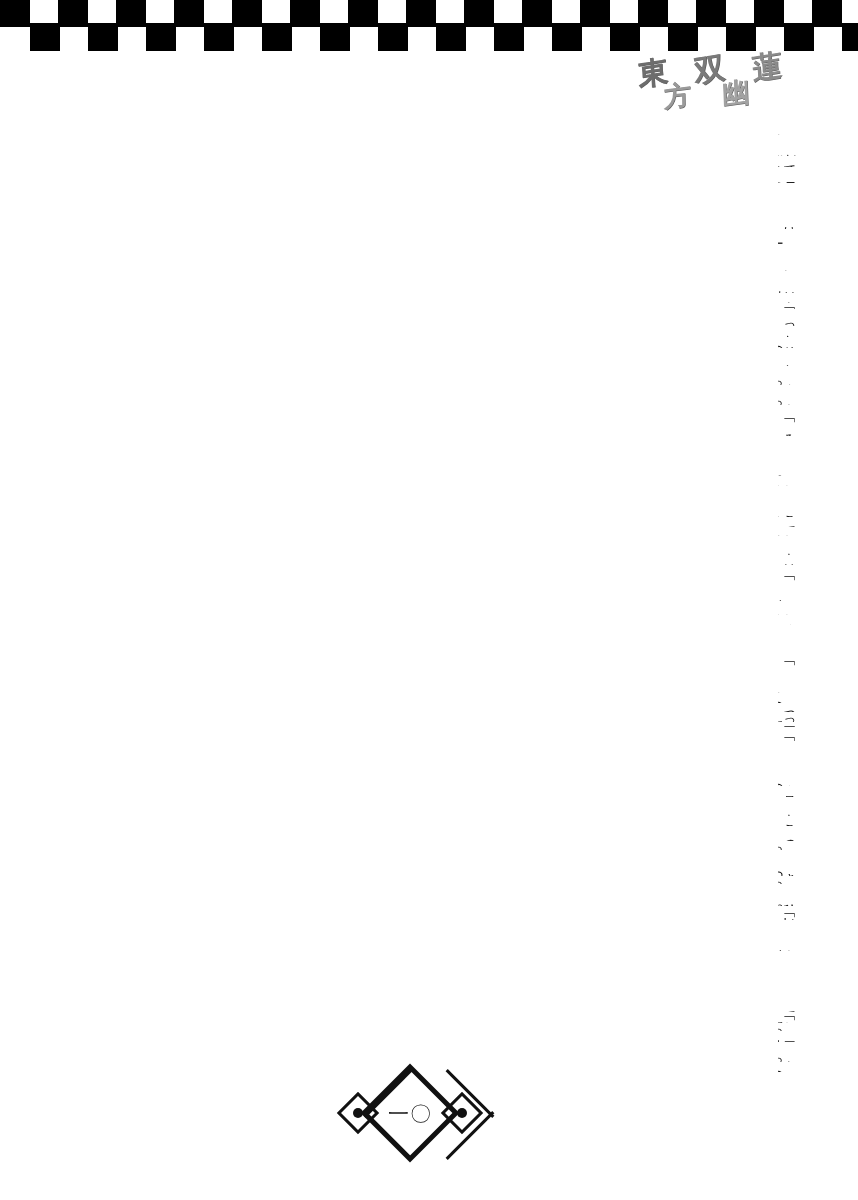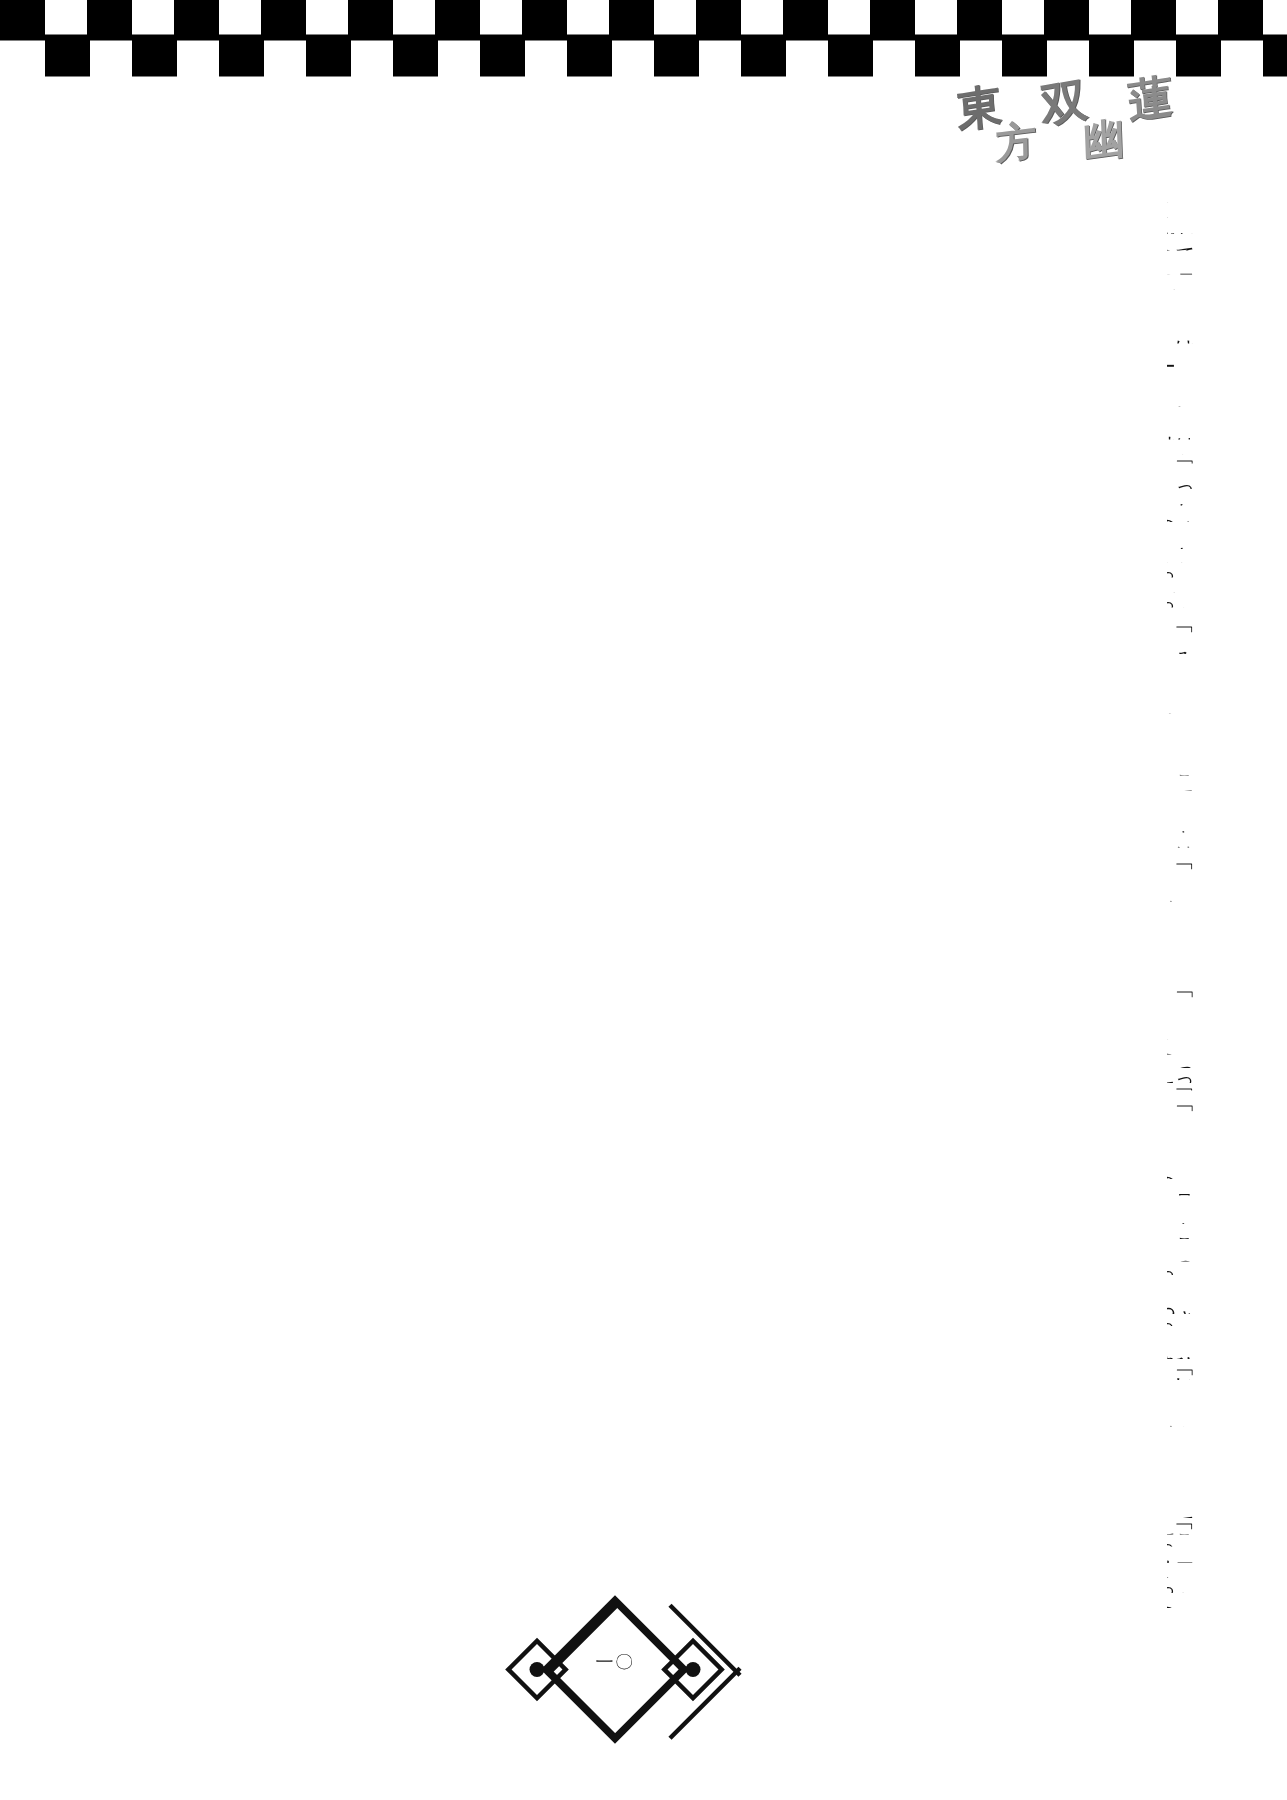--- a/index.html
+++ b/index.html
@@ -132,21 +132,21 @@
     top: 42px;
   }
   .orn-dot.left  { left: 24px; }
   .orn-dot.right { left: 128px; }
   #page-number {
     position: absolute;
     left: 0;
     top: 34px;
     width: 162px;
     text-align: center;
-    font-size: 12px;
+    font-size: 21px;
     font-family: Liberation Sans, sans-serif;
     color: #111;
     letter-spacing: 1px;
   }
 </style>
 </head>
 <body>
 
 <div id="top-border">
     <div class="chk-top" style="left: 0px; width: 30px;"></div>

